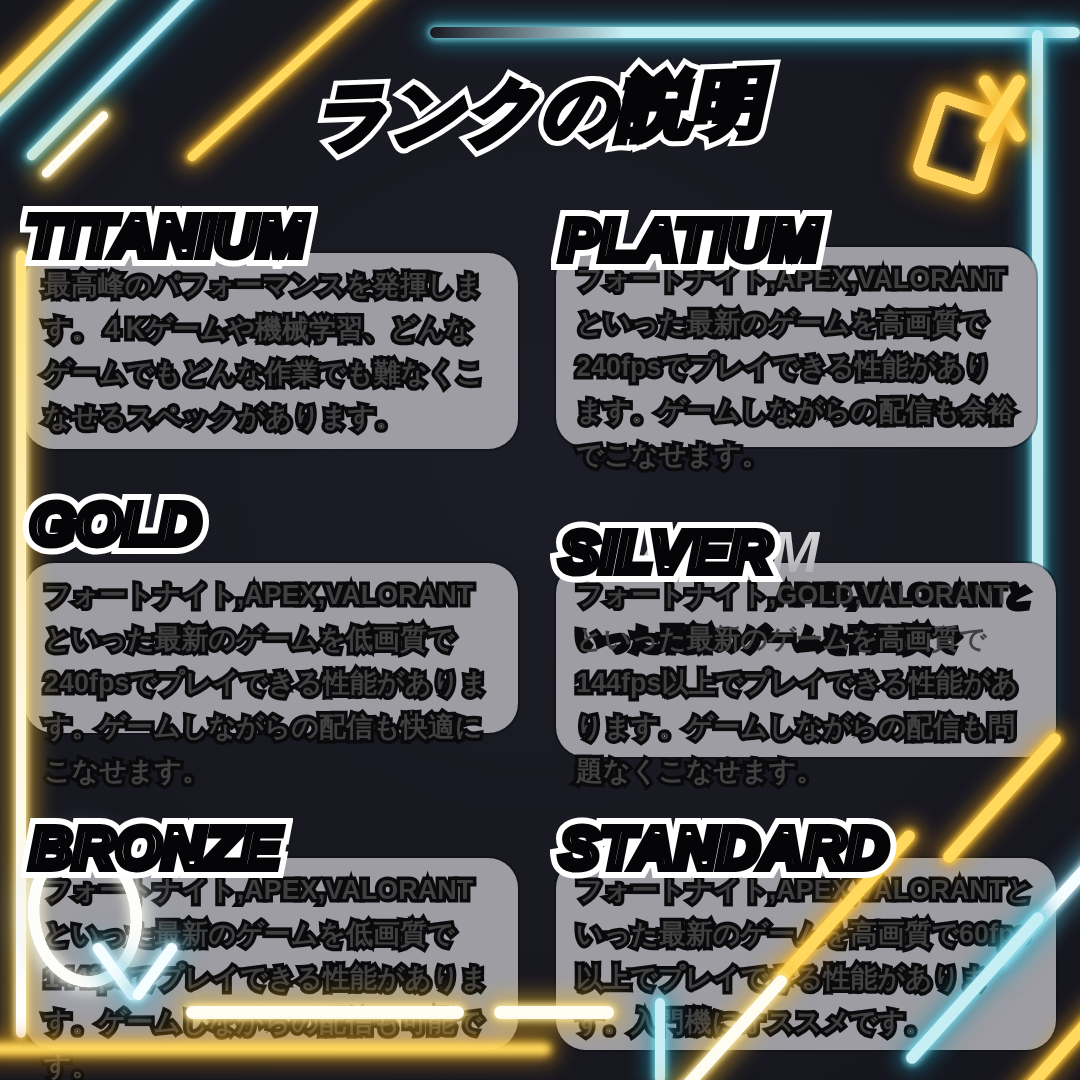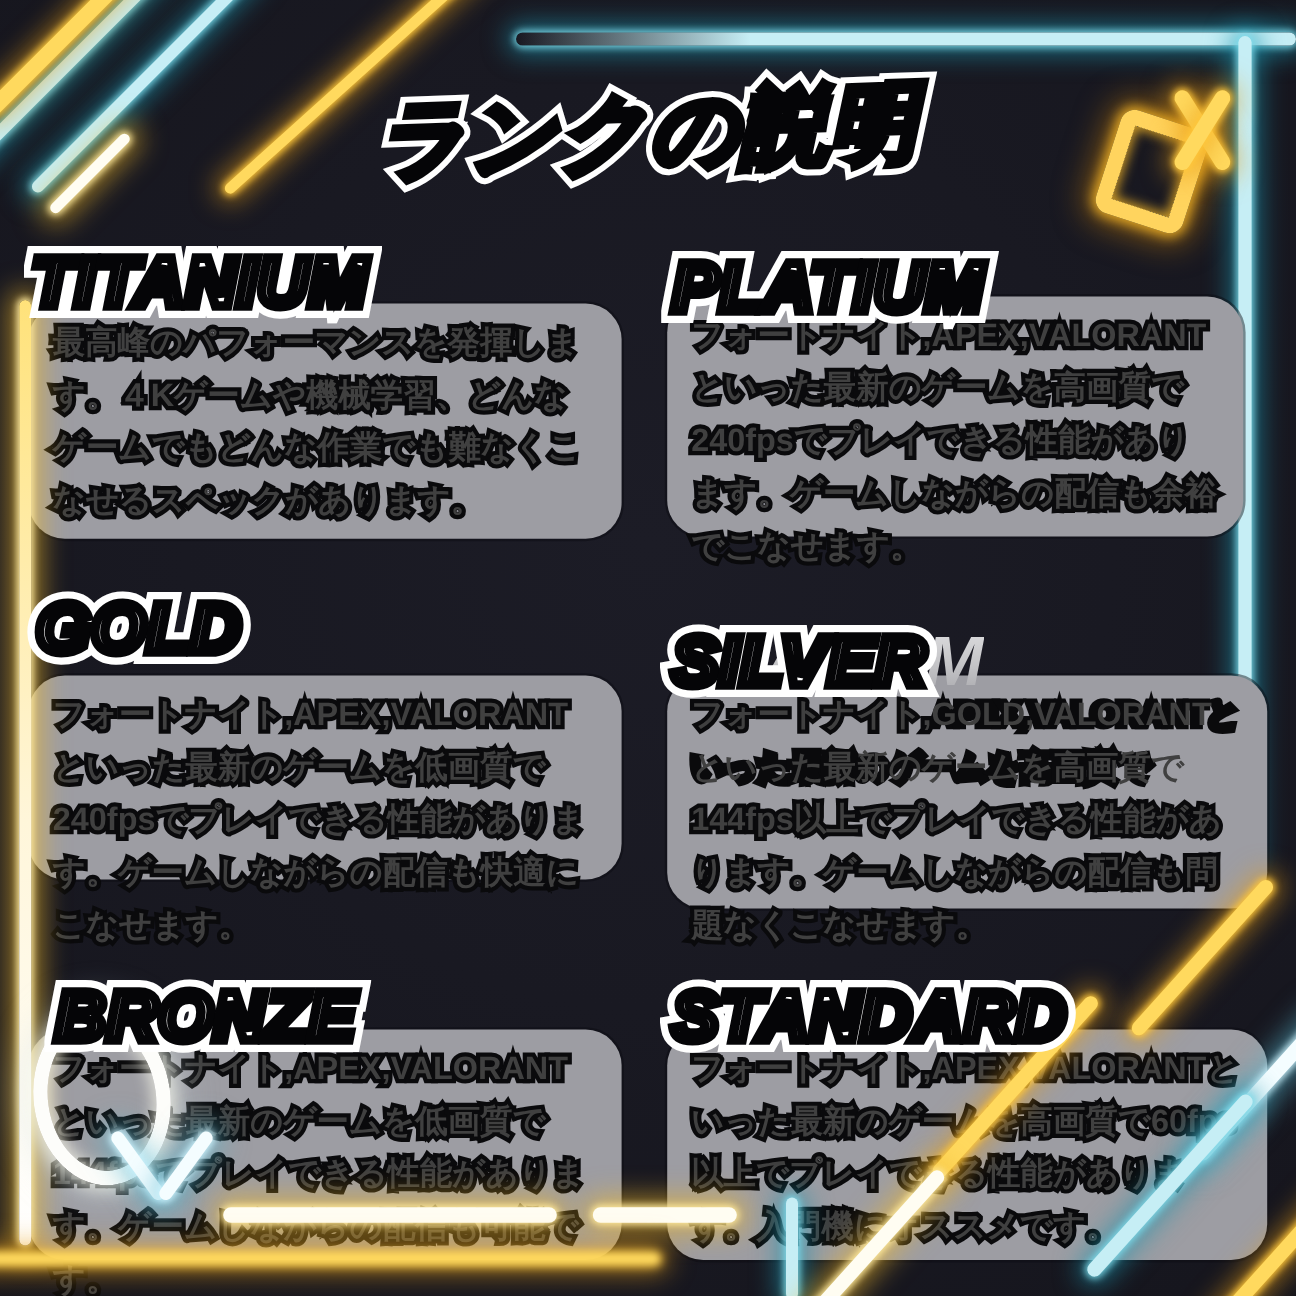--- a/index.html
+++ b/index.html
@@ -81,21 +81,21 @@
   <h2 class="rank-name stroke3 rf-gold" style="left:30px;top:470px;margin-top:20px;" data-text="GOLD">GOLD</h2>
   <div class="desc-box" style="left:24px;top:563px;width:494px;height:170px;">
     <p class="otext" data-text="フォートナイト,APEX,VALORANTといった最新のゲームを低画質で240fpsでプレイできる性能があります。ゲームしながらの配信も快適にこなせます。">フォートナイト,APEX,VALORANTといった最新のゲームを低画質で240fpsでプレイできる性能があります。ゲームしながらの配信も快適にこなせます。</p>
   </div>
 
   <h2 class="rank-name stroke3 rf-silver" style="left:560px;top:470px;" data-text="SILVER">PLATIUM</h2>
   <div class="desc-box" style="left:556px;top:563px;width:500px;height:194px;">
     <p class="otext" data-text="フォートナイト,APEX,VALORANTといった最新のゲームを高画質で144fps以上でプレイできる性能があります。ゲームしながらの配信も問題なくこなせます。">フォートナイト,GOLD,VALORANTといった最新のゲームを高画質で144fps以上でプレイできる性能があります。ゲームしながらの配信も問題なくこなせます。</p>
   </div>
 
-  <h2 class="rank-name stroke3 rf-bronze" style="left:46px;top:766px;text-align:right;" data-text="BRONZE">BRONZE</h2>
+  <h2 class="rank-name stroke3 rf-bronze" style="left:30px;top:766px;text-align:right;" data-text="BRONZE">BRONZE</h2>
   <div class="desc-box" style="left:24px;top:858px;width:494px;height:192px;">
     <p class="otext" data-text="フォートナイト,APEX,VALORANTといった最新のゲームを低画質で144fpsでプレイできる性能があります。ゲームしながらの配信も可能です。">フォートナイト,APEX,VALORANTといった最新のゲームを低画質で144fpsでプレイできる性能があります。ゲームしながらの配信も可能です。</p>
   </div>
 
   <h2 class="rank-name stroke3 rf-standard" style="left:560px;top:766px;" data-text="STANDARD">STANDARD</h2>
   <div class="desc-box" style="left:556px;top:858px;width:500px;height:192px;">
     <p class="otext" data-text="フォートナイト,APEX,VALORANTといった最新のゲームを高画質で60fps以上でプレイできる性能があります。入門機にオススメです。">フォートナイト,APEX,VALORANTといった最新のゲームを高画質で60fps以上でプレイできる性能があります。入門機にオススメです。</p>
   </div>
 
   <div class="over">

